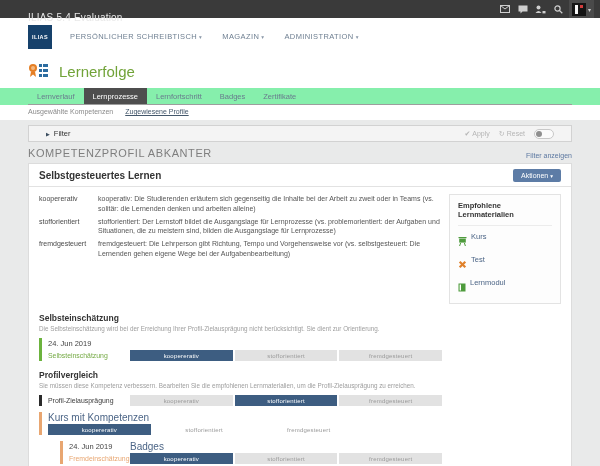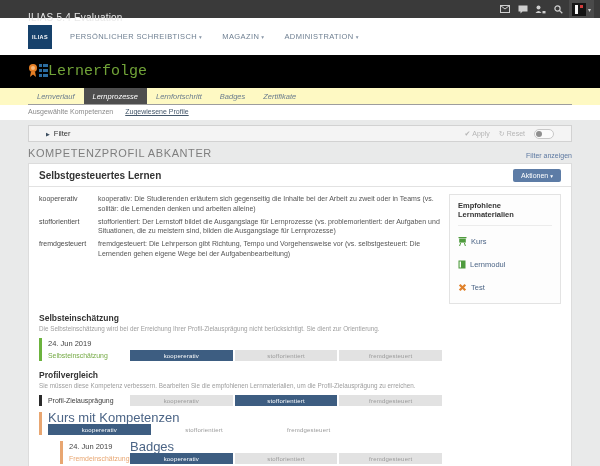--- a/index.html
+++ b/index.html
@@ -21,25 +21,25 @@
   .tb-avatar .avbox::after{ content:""; position:absolute; left:8px; top:2px; width:3px; height:3px; background:#d23c3c;}
   .tb-caret{ color:#cfcfcf; font-size:6px; }
   
   .mainnav{ height:37px; background:#ffffff; display:flex; align-items:center; padding:0 28px; }
   .logo{ width:24px; height:24px; background:#16416b; color:#fff; font-size:5.5px; font-weight:bold;
          display:flex; align-items:center; justify-content:center; letter-spacing:.4px; cursor:pointer;}
   .nav-items{ display:flex; gap:20px; margin-left:18px; }
   .nav-item{ font-size:7.5px; color:#6e7f91; letter-spacing:.4px; cursor:pointer; white-space:nowrap;}
   .nav-item .caret{ font-size:5.5px; color:#8a98a8; margin-left:2px;}
   
-  .pagehead{ height:33px; background:#000000; display:flex; align-items:center; padding:0 28px; gap:0;font-family:Liberation Mono, monospace;}
+  .pagehead{ height:33px; background:#ffffff; display:flex; align-items:center; padding:0 28px; gap:11px;}
   .pagehead-icon svg{ display:block; }
   .pagehead-title{ font-size:15px; color:#71a338; }
   
-  .tabswrap{ background:#fef9c3; padding:0 28px;font-style:italic; }
+  .tabswrap{ background:#86efac; padding:0 28px; }
   .tabs{ display:flex; border-bottom:1px solid #9d9d9d; }
   .tab{ font-size:7.5px; color:#697b8d; padding:4px 9px 3px; cursor:pointer; white-space:nowrap;}
   .tab.active{ background:#4e4e4e; color:#fff; }
   .subtabs{ background:#fff; padding:3px 28px 5px; display:flex; gap:12px; }
   .subtab{ font-size:7px; color:#8a8a8a; cursor:pointer; white-space:nowrap;}
   .subtab.active{ color:#44576b; text-decoration:underline; }
   
   .content{ padding:5px 28px 0; }
   .filterbar{ height:17px; background:#f4f4f4; border:1px solid #d2d2d2; display:flex;
               align-items:center; justify-content:space-between; padding:0 17px;}
@@ -65,38 +65,38 @@
   .panel-body{ padding:7px 10px 0; }
   .top-region{ display:flex; gap:0; }
   .defs{ flex:1; }
   .def-row{ display:flex; margin-bottom:3px; }
   .def-term{ width:59px; flex:none; font-size:7px; color:#4a4a4a; padding-top:1px;}
   .def-text{ flex:1; font-size:7px; color:#555; line-height:1.4;}
   .materials{ width:112px; flex:none; border:1px solid #e3e3e3; background:#fdfdfd;
               padding:6px 8px 7px; align-self:flex-start;}
   .materials-title{ font-size:7.5px; font-weight:bold; color:#333; padding-bottom:6px;
                     border-bottom:1px solid #ececec; margin-bottom:6px;}
-  .mat-item{ display:flex; align-items:center; gap:4px; margin-bottom:5px; cursor:pointer;}
+  .mat-item{ display:flex; gap:4px; margin-bottom:5px; cursor:pointer;}
   .mat-item:last-child{ margin-bottom:0;}
   .mat-label{ font-size:7.5px; color:#4c6586;}
   
   .sect-head{ font-size:8.5px; font-weight:bold; color:#333; margin-top:9px;}
   .sect-note{ font-size:6.3px; color:#9d9d9d; margin-top:2px;}
   .entry{ display:flex; margin-top:6px; border-left:3px solid #ccc; padding-left:6px;}
   .entry.indent{ margin-left:21px;}
   .entry.acc-green{ border-color:#6cb33e;} .entry.acc-green .e-label{ color:#74a943;}
   .entry.acc-black{ border-color:#2b2b2b;} .entry.acc-black .e-label{ color:#3b3b3b;}
   .entry.acc-orange{ border-color:#e8a671;} .entry.acc-orange .e-label{ color:#e8a671;}
   .e-left{ flex:none; display:flex; flex-direction:column; justify-content:center;}
   .entry .e-left{ width:82px;}
   .entry.indent .e-left{ width:61px;}
   .e-date{ font-size:7.5px; color:#444; height:12px; line-height:12px; white-space:nowrap;}
   .e-label{ font-size:6.9px; height:11px; line-height:11px; white-space:nowrap;}
   .e-right{ flex:1; display:flex; flex-direction:column; justify-content:center;}
-  .e-title{ font-size:13px; color:#4c6586; height:12px; line-height:12px; cursor:pointer;}
+  .e-title{ font-size:10px; color:#4c6586; height:12px; line-height:12px; cursor:pointer;}
   .spacer-line{ height:12px; }
   .bar{ display:flex; gap:2px; height:11px; width:312px; }
   .seg{ flex:1; font-size:6px; display:flex; align-items:center; justify-content:center;
         letter-spacing:.2px; }
   .seg.sel{ background:#3d5d81; color:#fff; }
   .seg.gray{ background:#e2e2e2; color:#9a9a9a; }
   .seg.plain{ background:transparent; color:#9a9a9a; }
 </style>
 </head>
 <body>
@@ -229,35 +229,35 @@
               <div class="mat-item">
                 <span class="mat-icon"><svg width="9" height="9" viewBox="0 0 9 9">
                     <rect x="0.5" y="0" width="8" height="1.2" fill="#4e9b3d"></rect>
                     <rect x="1.2" y="1.6" width="6.6" height="4" fill="#4e9b3d"></rect>
                     <line x1="2.6" y1="6" x2="1.6" y2="9" stroke="#4e9b3d" stroke-width="1"></line>
                     <line x1="6.4" y1="6" x2="7.4" y2="9" stroke="#4e9b3d" stroke-width="1"></line>
                   </svg></span>
                 <span class="mat-label">Kurs</span>
               </div>
               <div class="mat-item">
-                <span class="mat-icon"><svg width="8" height="9" viewBox="0 0 8 9">
-                    <rect x="0.5" y="0.5" width="7" height="8" fill="#4e9b3d"></rect>
-                    <rect x="1.6" y="1.5" width="1.4" height="6" fill="#ffffff"></rect>
-                  </svg></span>
-                <span class="mat-label">Lernmodul</span>
-              </div>
-              <div class="mat-item">
                 <span class="mat-icon"><svg width="9" height="9" viewBox="0 0 9 9">
                     <g transform="rotate(45 4.5 4.5)">
                       <rect x="3.4" y="0.5" width="2.2" height="8" fill="#e0812b"></rect>
                       <rect x="0.5" y="3.4" width="8" height="2.2" fill="#e0812b"></rect>
                     </g>
                   </svg></span>
                 <span class="mat-label">Test</span>
               </div>
+              <div class="mat-item">
+                <span class="mat-icon"><svg width="8" height="9" viewBox="0 0 8 9">
+                    <rect x="0.5" y="0.5" width="7" height="8" fill="#4e9b3d"></rect>
+                    <rect x="1.6" y="1.5" width="1.4" height="6" fill="#ffffff"></rect>
+                  </svg></span>
+                <span class="mat-label">Lernmodul</span>
+              </div>
             </div>
         </div>
       </div>
 
       <div class="sect-head">Selbsteinschätzung</div>
       <div class="sect-note">Die Selbsteinschätzung wird bei der Erreichung Ihrer Profil-Zielausprägung nicht berücksichtigt. Sie dient zur Orientierung.</div>
       <div id="self-entries">
           <div class="entry acc-green">
             <div class="e-left">
               <div class="e-date">24. Jun 2019</div>

